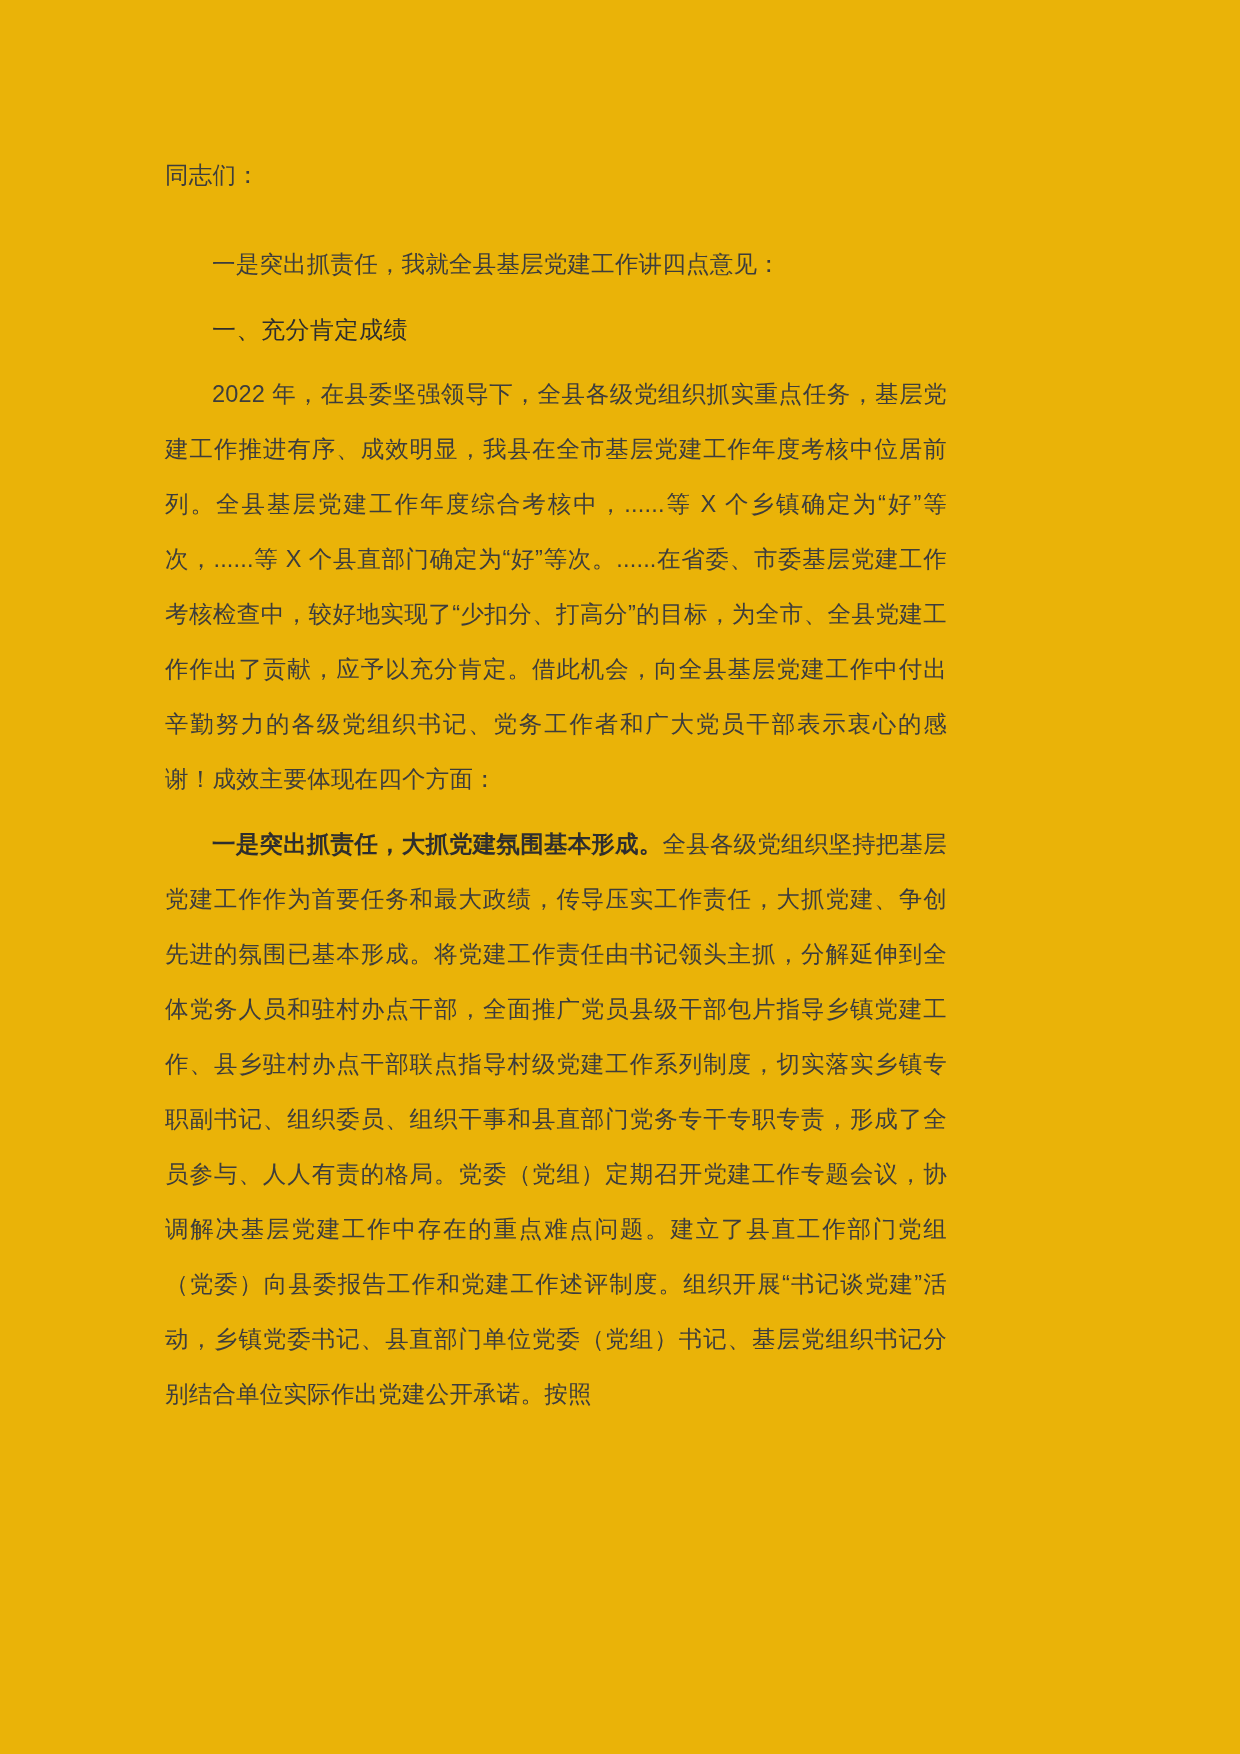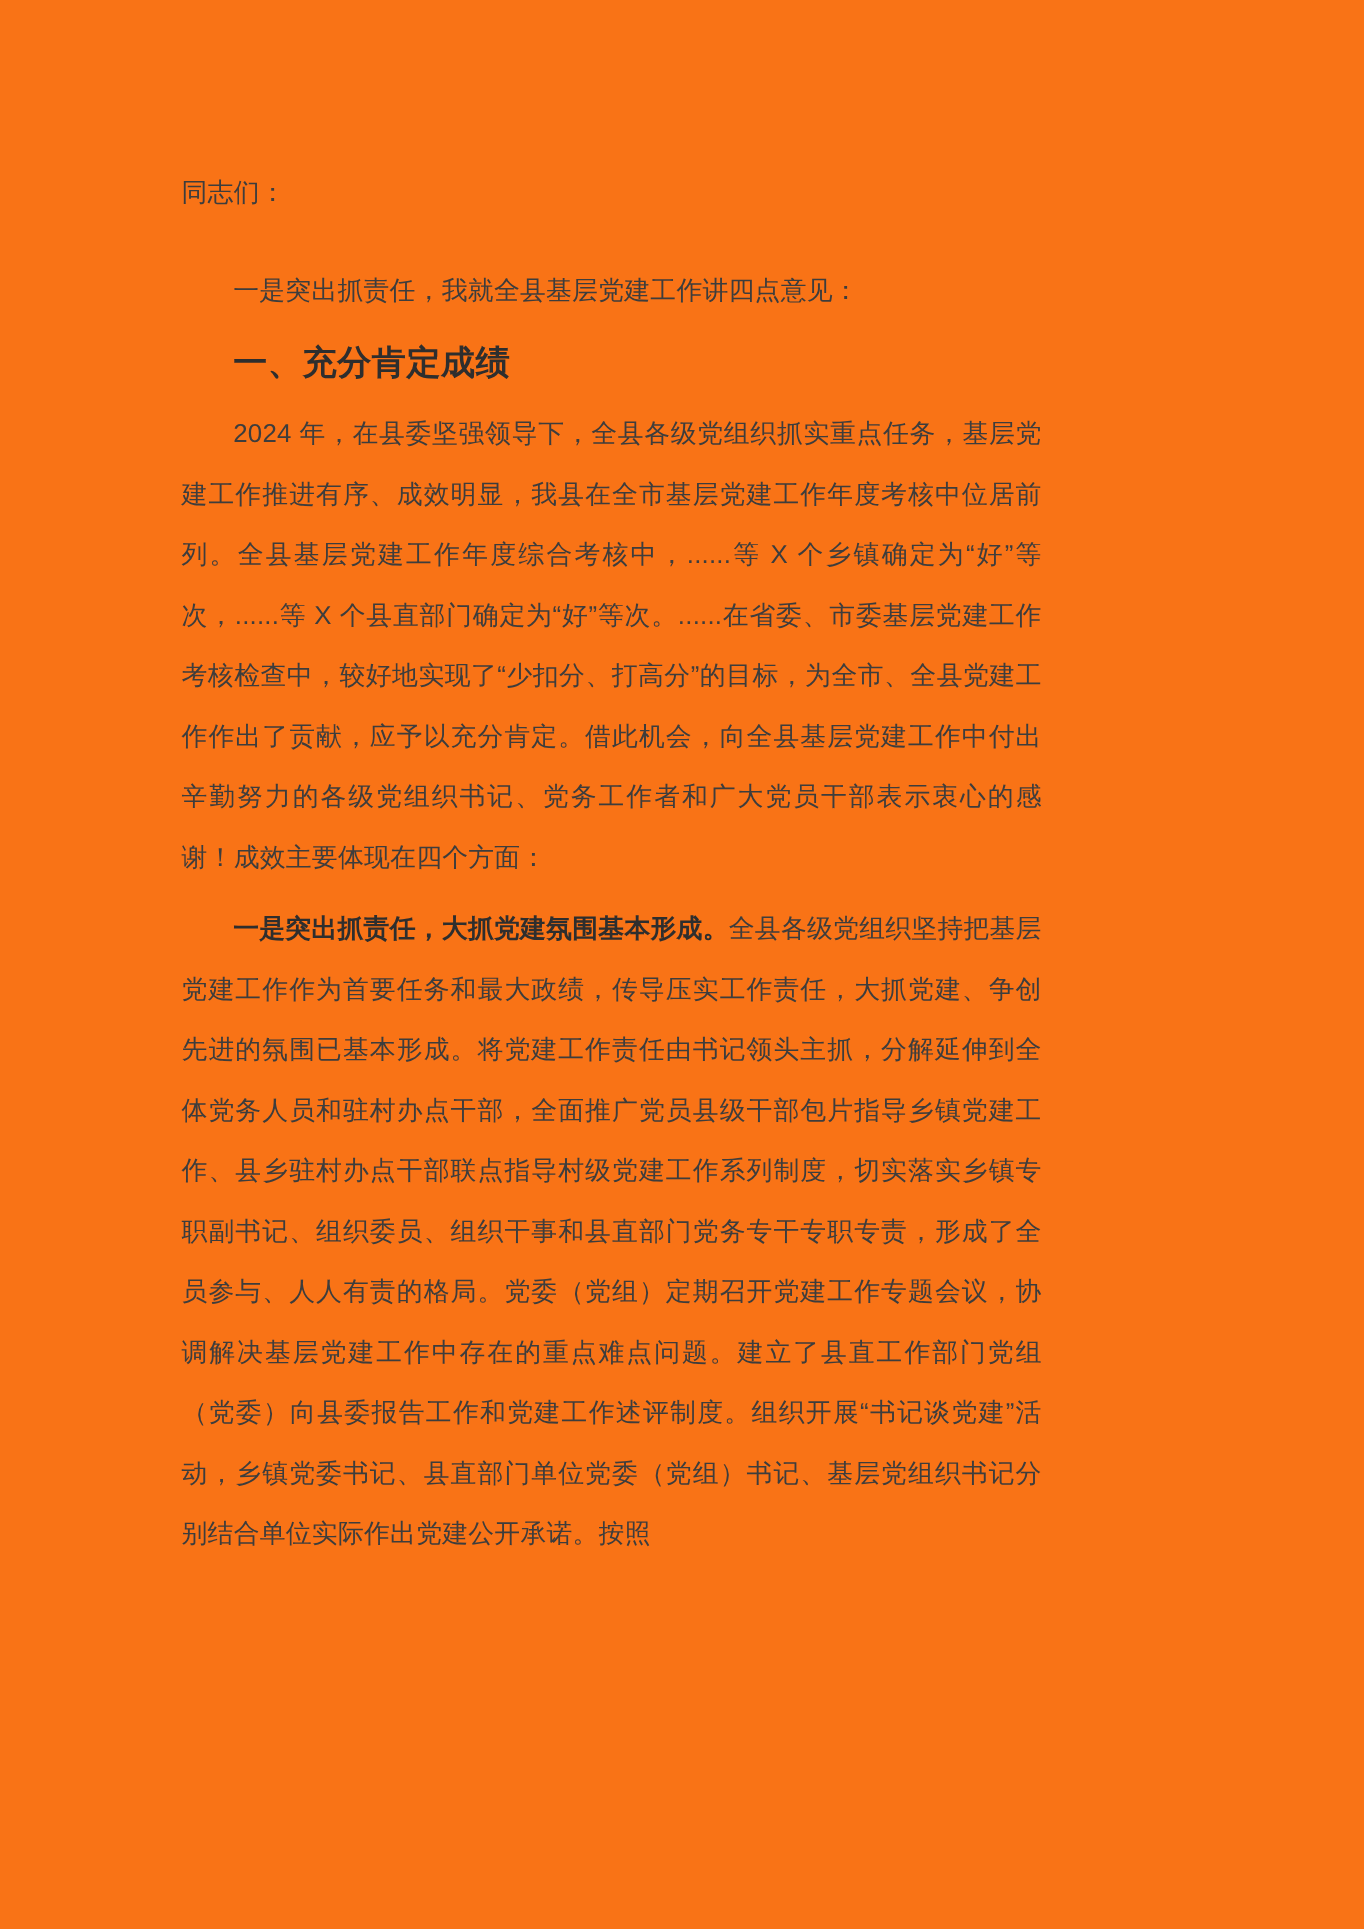--- a/index.html
+++ b/index.html
@@ -7,21 +7,21 @@
     padding: 0;
     background: #ffffff;
   }
   body {
     font-family: "Liberation Sans", "DejaVu Sans", sans-serif;
   }
   .page {
     position: relative;
     width: 1240px;
     height: 1754px;
-    background: #f97316;
+    background: #eab308;
     box-sizing: border-box;
     overflow: hidden;
   }
   .doc-body {
     position: absolute;
     left: 165px;
     top: 148px;
     width: 782px;
   }
   .para {
@@ -36,23 +36,23 @@
     white-space: normal;
   }
   .para.no-indent {
     text-indent: 0;
   }
   .para.indent {
     text-indent: 47px;
   }
   .heading {
     color: #2e2e2e;
-    font-size: 31px;
+    font-size: 24px;
     line-height: 55px;
-    font-weight: bold;
+    font-weight: normal;
     text-indent: 47px;
     margin: 0;
     letter-spacing: 0.5px;
   }
   .lead {
     font-weight: bold;
     color: #2e2e2e;
   }
   .spacer-1 { height: 34px; }
   .spacer-2 { height: 10px; }
@@ -70,20 +70,20 @@
     <div class="spacer-1"></div>
 
     <p class="para indent">一是突出抓责任，我就全县基层党建工作讲四点意见：</p>
 
     <div class="spacer-2"></div>
 
     <h2 class="heading">一、充分肯定成绩</h2>
 
     <div class="spacer-3"></div>
 
-    <p class="para indent">2024 年，在县委坚强领导下，全县各级党组织抓实重点任务，基层党建工作推进有序、成效明显，我县在全市基层党建工作年度考核中位居前列。全县基层党建工作年度综合考核中，......等 X 个乡镇确定为“好”等次，......等 X 个县直部门确定为“好”等次。......在省委、市委基层党建工作考核检查中，较好地实现了“少扣分、打高分”的目标，为全市、全县党建工作作出了贡献，应予以充分肯定。借此机会，向全县基层党建工作中付出辛勤努力的各级党组织书记、党务工作者和广大党员干部表示衷心的感谢！成效主要体现在四个方面：</p>
+    <p class="para indent">2022 年，在县委坚强领导下，全县各级党组织抓实重点任务，基层党建工作推进有序、成效明显，我县在全市基层党建工作年度考核中位居前列。全县基层党建工作年度综合考核中，......等 X 个乡镇确定为“好”等次，......等 X 个县直部门确定为“好”等次。......在省委、市委基层党建工作考核检查中，较好地实现了“少扣分、打高分”的目标，为全市、全县党建工作作出了贡献，应予以充分肯定。借此机会，向全县基层党建工作中付出辛勤努力的各级党组织书记、党务工作者和广大党员干部表示衷心的感谢！成效主要体现在四个方面：</p>
 
     <div class="spacer-4"></div>
 
     <p class="para indent"><span class="lead">一是突出抓责任，大抓党建氛围基本形成。</span><span>全县各级党组织坚持把基层党建工作作为首要任务和最大政绩，传导压实工作责任，大抓党建、争创先进的氛围已基本形成。将党建工作责任由书记领头主抓，分解延伸到全体党务人员和驻村办点干部，全面推广党员县级干部包片指导乡镇党建工作、县乡驻村办点干部联点指导村级党建工作系列制度，切实落实乡镇专职副书记、组织委员、组织干事和县直部门党务专干专职专责，形成了全员参与、人人有责的格局。党委（党组）定期召开党建工作专题会议，协调解决基层党建工作中存在的重点难点问题。建立了县直工作部门党组（党委）向县委报告工作和党建工作述评制度。组织开展“书记谈党建”活动，乡镇党委书记、县直部门单位党委（党组）书记、基层党组织书记分别结合单位实际作出党建公开承诺。按照</span></p>
 
   </div>
 </div>
 
 </body></html>

